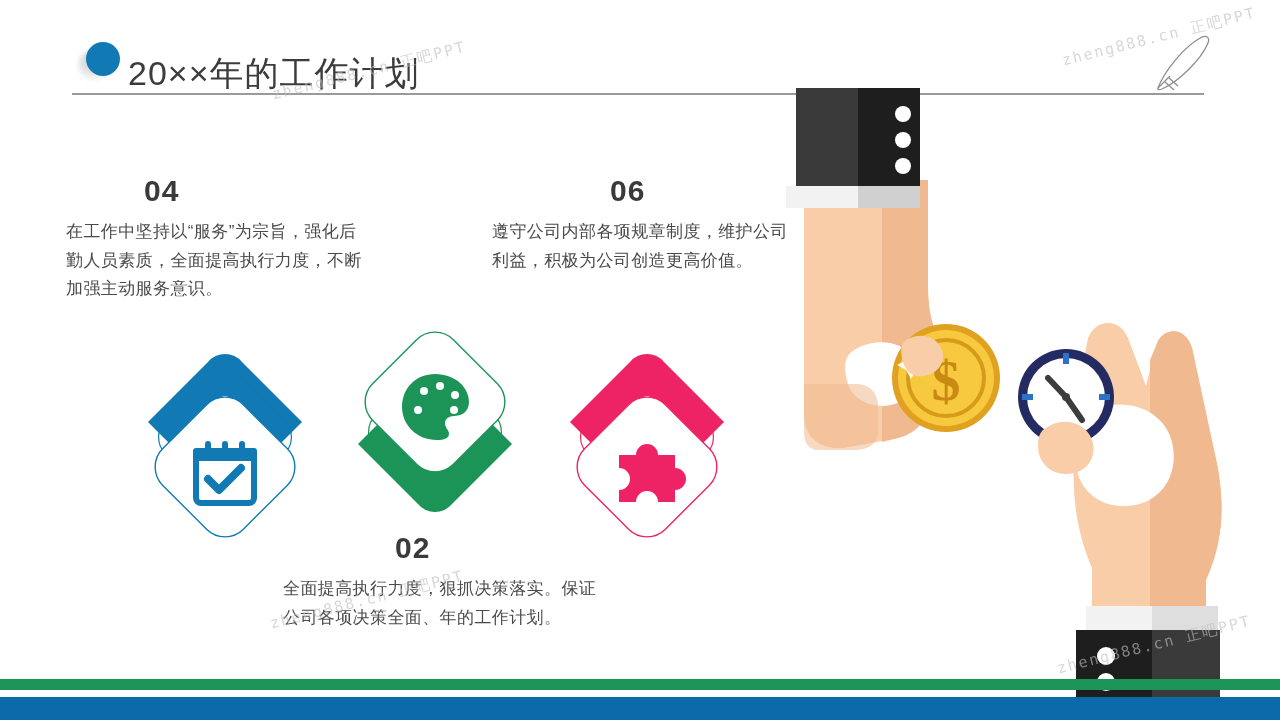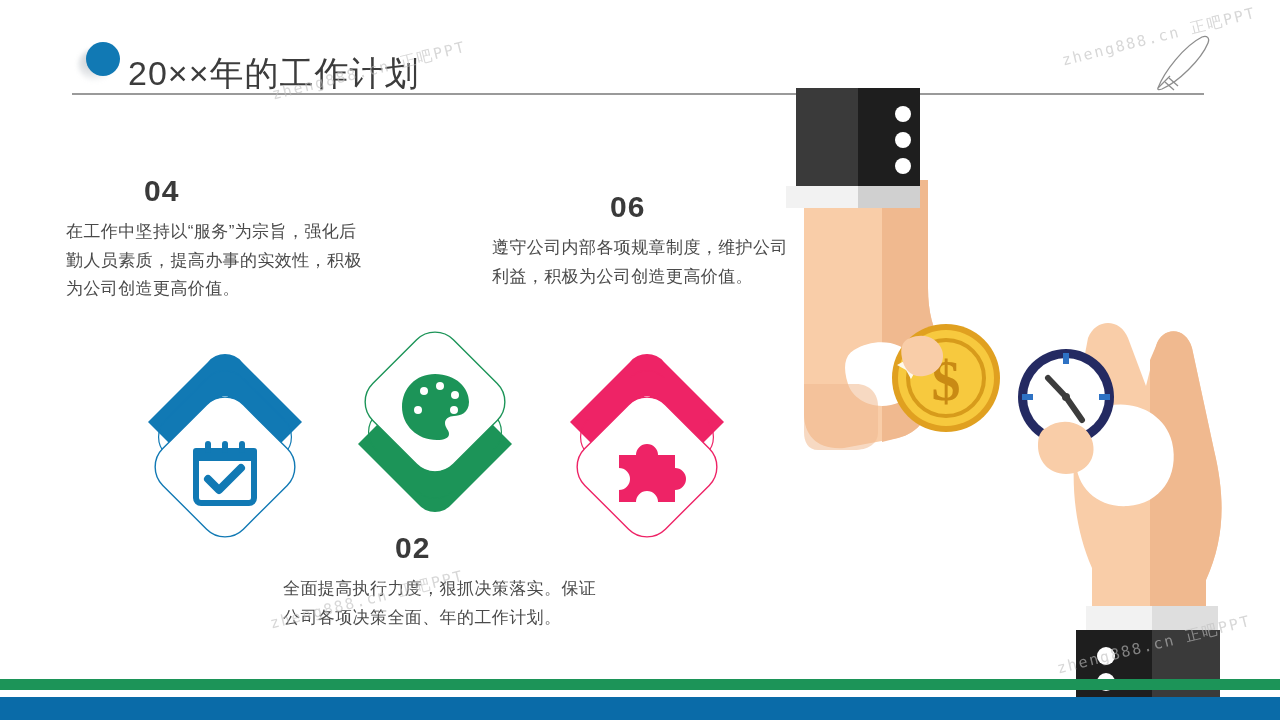--- a/index.html
+++ b/index.html
@@ -34,21 +34,21 @@
   .blk .num{
     font-size:30px;font-weight:bold;color:#3A3A3A;letter-spacing:1px;
     text-align:center;line-height:1;margin-bottom:12px;
   }
   .blk .body{
     font-size:17px;color:#4A4A4A;line-height:1.68;letter-spacing:.4px;
     white-space:pre-line;
   }
   #blk04{left:66px;top:176px;width:300px;}
   #blk04 .num{margin-left:78px;text-align:left;}
-  #blk06{left:492px;top:192px;width:300px;}
+  #blk06{left:492px;top:176px;width:300px;}
   #blk06 .num{margin-left:118px;text-align:left;}
   #blk05{left:283px;top:533px;width:320px;}
   #blk05 .num{margin-left:112px;text-align:left;}
 
   
   .dgroup{position:absolute;width:170px;height:215px;}
   #dg-blue{left:140px;top:342px;}
   #dg-green{left:350px;top:312px;}
   #dg-pink{left:562px;top:342px;}
 
@@ -87,21 +87,21 @@
         <path d="M8 56 C14 40 34 14 52 5 C57 3 60 6 58 11 C51 28 28 50 12 57 C9 58 7 58 8 56 Z"></path>
         <path d="M8 56 L20 44"></path>
         <path d="M15 50 L24 58"></path>
         <path d="M19 46 L28 54"></path>
       </g>
     </svg>
   </div>
 
   <div class="blk" id="blk04">
     <div class="num">04</div>
-    <div class="body">在工作中坚持以“服务”为宗旨，强化后勤人员素质，提高办事的实效性，积极为公司创造更高价值。</div>
+    <div class="body">在工作中坚持以“服务”为宗旨，强化后勤人员素质，全面提高执行力度，不断加强主动服务意识。</div>
   </div>
 
   <div class="blk" id="blk06">
     <div class="num">06</div>
     <div class="body">遵守公司内部各项规章制度，维护公司利益，积极为公司创造更高价值。</div>
   </div>
 
   <div class="blk" id="blk05">
     <div class="num">02</div>
     <div class="body">全面提高执行力度，狠抓决策落实。保证公司各项决策全面、年的工作计划。</div>

